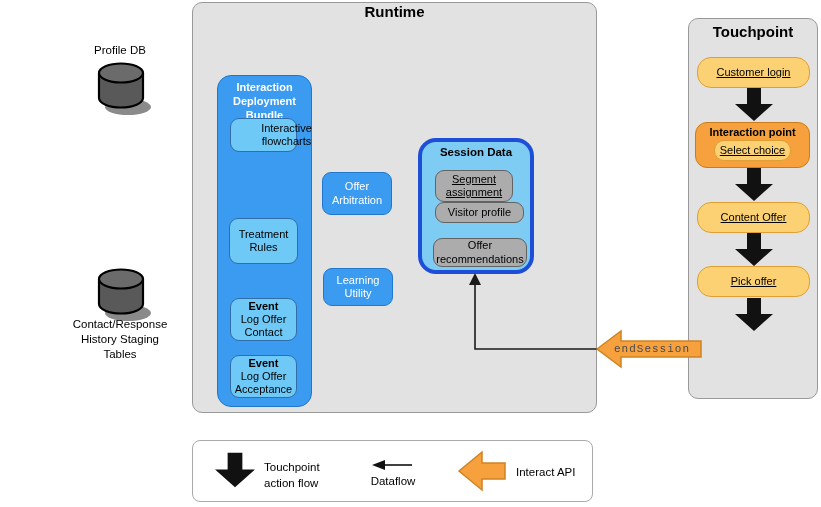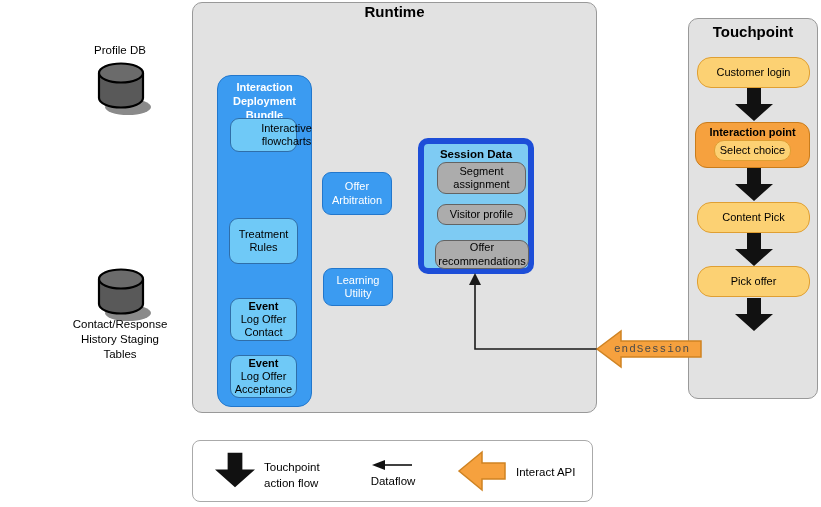--- a/index.html
+++ b/index.html
@@ -25,28 +25,28 @@
     position:absolute;background:#3b9bf1;border:1px solid #2277cc;border-radius:14px;
     box-sizing:border-box;
   }
   .bundle-title{
     position:absolute;top:5px;width:100%;text-align:center;color:#ffffff;
     font-weight:bold;font-size:11px;line-height:1.25;white-space:pre-line;
   }
   .node-lightblue{background:#6fc9f7;border:1px solid #2f6ea9;border-radius:9px;color:#000;}
   .node-lightblue b{display:block;}
   .session{
-    position:absolute;background:#7ecbf3;border:6px solid #1d4ed8;border-radius:10px;
+    position:absolute;background:#7ecbf3;border:4px solid #1d4ed8;border-radius:18px;
     box-sizing:border-box;
   }
   .session-title{
     position:absolute;top:4px;width:100%;text-align:center;font-weight:bold;font-size:11.5px;
   }
   .node-gray{background:#acacac;border:1px solid #636363;border-radius:9px;color:#000;}
-  .node-gold{background:#fcd173;border:1.5px solid #df9f33;border-radius:14px;color:#000;}
+  .node-gold{background:#fcd173;border:1.5px solid #df9f33;border-radius:14px;color:#000;text-decoration:underline;}
   .node-orange{background:#f6a13e;border:1.5px solid #c97c1b;border-radius:12px;color:#000;}
   .db-label{
     position:absolute;text-align:center;font-size:11.5px;line-height:1.3;white-space:pre-line;
   }
   .endsession-text{
     position:absolute;font-family:"Liberation Mono","DejaVu Sans Mono",monospace;
     font-size:11px;color:#4a4a4a;letter-spacing:1px;
   }
   .legend-text{
     position:absolute;font-size:11.5px;line-height:1.35;white-space:pre-line;
@@ -101,21 +101,21 @@
     </div>
   </div>
 
   <div class="node node-blue" style="left:322px;top:172px;width:70px;height:43px;">Offer
 Arbitration</div>
   <div class="node node-blue" style="left:323px;top:268px;width:70px;height:38px;">Learning
 Utility</div>
 
   <div class="session" style="left:418px;top:138px;width:116px;height:136px;">
     <div class="session-title">Session Data</div>
-    <div class="node node-gray" style="left:13px;top:18px;width:89px;height:32px;">Segment
+    <div class="node node-gray" style="left:13px;top:28px;width:78px;height:32px;text-decoration:underline;">Segment
 assignment</div>
     <div class="node node-gray" style="left:13px;top:60px;width:89px;height:21px;text-align:right;">Visitor profile</div>
     <div class="node node-gray" style="left:11px;top:96px;width:94px;height:29px;">Offer
 recommendations</div>
   </div>
 
   <div class="abs" style="left:468px;top:268px;">
     <svg width="132" height="86" viewBox="0 0 132 86">
       <polyline points="129,81 7,81 7,16" fill="none" stroke="#1a1a1a" stroke-width="1.6"></polyline>
       <polygon points="7,5 1,17 13,17" fill="#1a1a1a"></polygon>
@@ -153,21 +153,21 @@
       </svg>
   </div>
 
   <div class="node node-gold" style="left:697px;top:57px;width:113px;height:31px;">Customer login</div>
 
   <div class="node node-orange" style="left:695px;top:122px;width:115px;height:46px;align-items:flex-start;">
     <span style="padding-top:3px;font-weight:bold;">Interaction point</span>
   </div>
   <div class="node node-gold" style="left:714px;top:140px;width:77px;height:21px;border-radius:10px;">Select choice</div>
 
-  <div class="node node-gold" style="left:697px;top:202px;width:113px;height:31px;">Content Pick</div>
+  <div class="node node-gold" style="left:697px;top:202px;width:113px;height:31px;">Content Offer</div>
   <div class="node node-gold" style="left:697px;top:266px;width:113px;height:31px;">Pick offer</div>
 
   <div class="panel" style="left:192px;top:440px;width:401px;height:62px;background:#ffffff;border-color:#aaaaaa;border-radius:8px;"></div>
 
   <div class="abs" style="left:215px;top:452px;">
     <svg width="40" height="36" viewBox="0 0 38 33">
         <polygon points="12,0 26,0 26,16 38,16 19,33 0,16 12,16" fill="#111"></polygon>
       </svg>
   </div>
   <div class="legend-text" style="left:264px;top:460px;">Touchpoint

